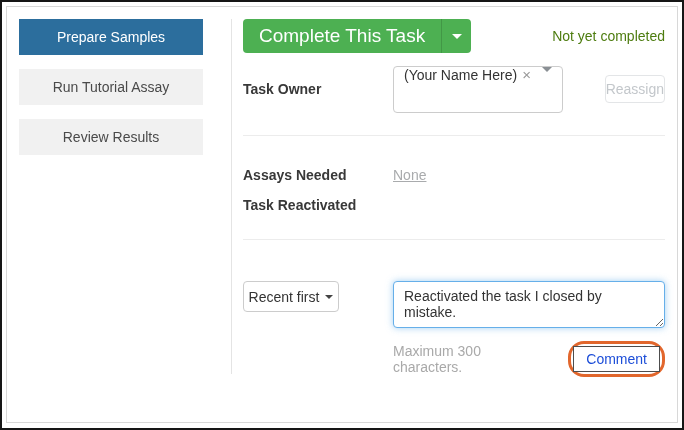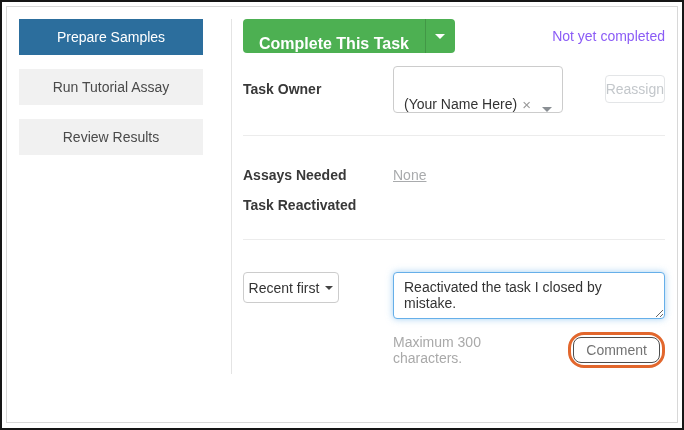--- a/index.html
+++ b/index.html
@@ -62,51 +62,51 @@
   }
   .split-btn {
     display: inline-flex; align-items: stretch;
     height: 34px;
     border-radius: 4px;
     overflow: hidden;
     background: var(--success, #4db052);
     cursor: pointer;
   }
   .split-btn .main-seg {
-    padding: 8px 16px;
+    padding: 0 16px;
     line-height: 34px;
     color: #ffffff;
-    font-weight: bold;
-    font-size: 16px;
+    font-weight: normal;
+    font-size: 19px;
   }
   .split-btn .caret-seg {
     width: 30px;
     display: flex; align-items: center; justify-content: center;
     border-left: 1px solid rgba(0,0,0,0.14);
   }
   .caret-down-white {
     width: 0; height: 0;
     border-left: 5px solid transparent;
     border-right: 5px solid transparent;
     border-top: 5px solid #ffffff;
   }
-  .status-text { color: #8b5cf6; font-size: 14px; }
+  .status-text { color: #4d7c0f; font-size: 14px; }
   .row-owner {
     margin-top: 21px;
     display: flex; align-items: center;
     height: 30px;
   }
   .field-label {
     width: 150px; flex: none;
     font-weight: bold; font-size: 14px; color: #383838;
   }
   .select-box {
     width: 170px; height: 47px;
     border: 1px solid #cccccc; border-radius: 4px;
-    display: flex; align-items: flex-end;
+    display: flex; align-items: flex-start;
     padding: 0 10px;
     font-size: 14px; color: #333333;
     background: #ffffff;
     cursor: pointer;
   }
   .select-box .clear-x {
     margin-left: auto;
     color: #999999; font-size: 15px; line-height: 1;
     cursor: pointer;
   }
@@ -123,21 +123,21 @@
     border: 1px solid #e3e5e7; border-radius: 4px;
     background: #ffffff;
     color: #c3c7cb; font-size: 14px;
   }
   .hr { border: none; border-top: 1px solid #ececec; }
   .hr1 { margin-top: 31px; }
   .hr2 { margin-top: 26px; }
   .row-assays { margin-top: 31px; display: flex; }
   .value-muted { color: #a9abad; font-size: 14px; text-decoration: underline; }
   .row-desc { margin-top: 14px; display: flex; align-items: center; }
-  .row-comment { margin-top: 32px; display: flex; align-items: flex-start; }
+  .row-comment { margin-top: 41px; display: flex; align-items: flex-start; }
   .sort-col { width: 150px; flex: none; }
   .sort-btn {
     width: 96px; height: 31px;
     border: 1px solid #cccccc; border-radius: 4px;
     background: #ffffff;
     display: inline-flex; align-items: center; justify-content: center;
     font-size: 14px; color: #333333;
     cursor: pointer;
   }
   .caret-down-dark {
@@ -168,24 +168,24 @@
   .highlight-ring {
     display: inline-block;
     border: 3px solid var(--highlight-ring, #e2672d);
     border-radius: 16px;
     padding: 2px;
     background: transparent;
   }
   .comment-btn {
     display: block;
     padding: 4px 12px;
-    border: 1px solid #4d4d4d; border-radius: 8px;
+    border: 1px solid #4d4d4d; border-radius: 0;
     background: #ffffff;
     font-family: "Liberation Sans", "DejaVu Sans", sans-serif;
-    font-size: 14px; color: #737373;
+    font-size: 14px; color: #1d4ed8;
     cursor: pointer;
   }
 </style>
 </head>
 <body>
 
 <div class="screen">
   <div class="panel">
 
 

